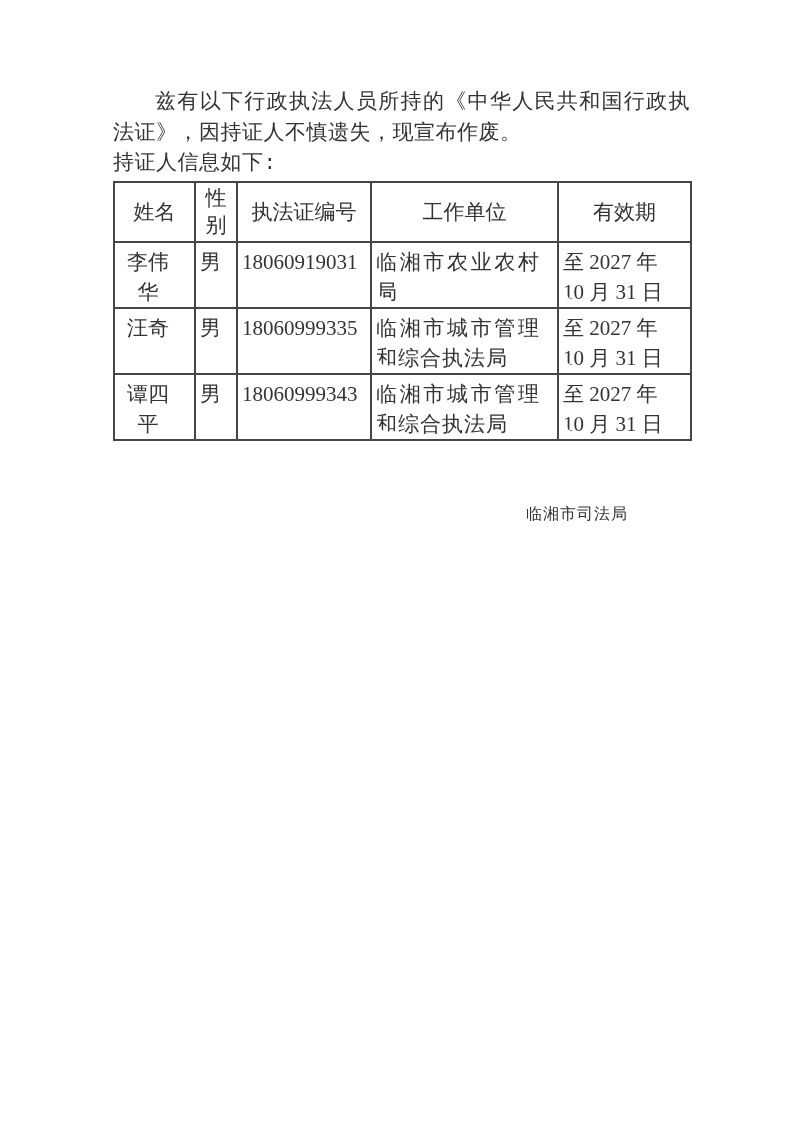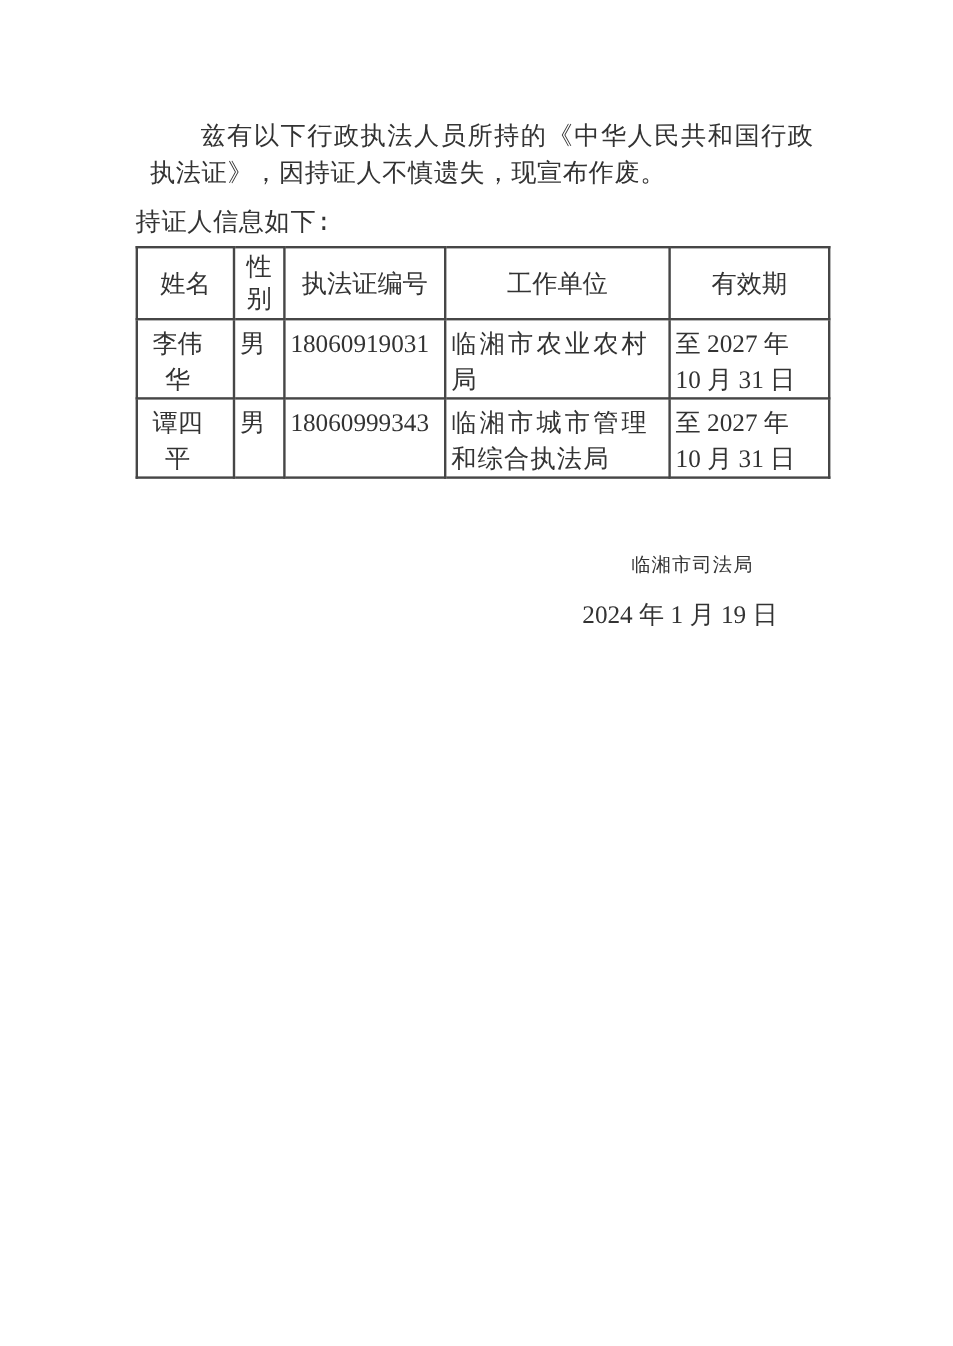--- a/index.html
+++ b/index.html
@@ -8,21 +8,21 @@
     width: 794px;
     height: 1122px;
     background: #ffffff;
     box-sizing: border-box;
     padding: 86px 104px 0 113px;
     font-family: "Liberation Serif", "DejaVu Serif", serif;
     color: #333333;
     overflow: hidden;
   }
   .para {
-    margin: 12px;
+    margin: 0;
     font-size: 21px;
     line-height: 31px;
     text-align: justify;
     letter-spacing: 0.5px;
   }
   .indent { text-indent: 2em; }
   .label-line {
     margin: 0;
     font-size: 21px;
     line-height: 31px;
@@ -47,20 +47,21 @@
     text-align: center;
     line-height: 27px;
     padding: 2px 2px;
     height: 59px;
   }
   table.cert td {
     vertical-align: top;
     line-height: 30px;
     padding: 4px 17px 0 4px;
     height: 60px;
+    border-radius: 31px;
   }
   td.c-name   { text-align: center; }
   td.c-gender { text-align: center; }
   td.c-no     { text-align: center; letter-spacing: 0; }
   td.c-work   { text-align: justify; padding-left: 7px; padding-right: 7px; letter-spacing: 1px; }
   td.c-valid  { text-align: left; padding-left: 7px; padding-right: 3px; letter-spacing: 0; }
   .notice  { margin-top: 36px; line-height: 33px; }
   .closing { margin-top: 13px; }
   .issuer {
     margin: 57px 0 0 0;
@@ -104,28 +105,34 @@
       <th>有效期</th>
     </tr>
     <tr>
       <td class="c-name">李伟华</td>
       <td class="c-gender">男</td>
       <td class="c-no">18060919031</td>
       <td class="c-work">临湘市农业农村局</td>
       <td class="c-valid">至 2027 年 10 月 31 日</td>
     </tr>
     <tr>
+      <td class="c-name">汪奇</td>
+      <td class="c-gender">男</td>
+      <td class="c-no">18060999335</td>
+      <td class="c-work">临湘市城市管理和综合执法局</td>
+      <td class="c-valid">至 2027 年 10 月 31 日</td>
+    </tr>
+    <tr>
       <td class="c-name">谭四平</td>
       <td class="c-gender">男</td>
       <td class="c-no">18060999343</td>
       <td class="c-work">临湘市城市管理和综合执法局</td>
       <td class="c-valid">至 2027 年 10 月 31 日</td>
     </tr>
   </tbody>
     </table>
 
 
 
   <p class="issuer">临湘市司法局</p>
 
-  <p class="issue-date">2024 年 1 月 19 日</p>
 
 </div>
 
 </body></html>

